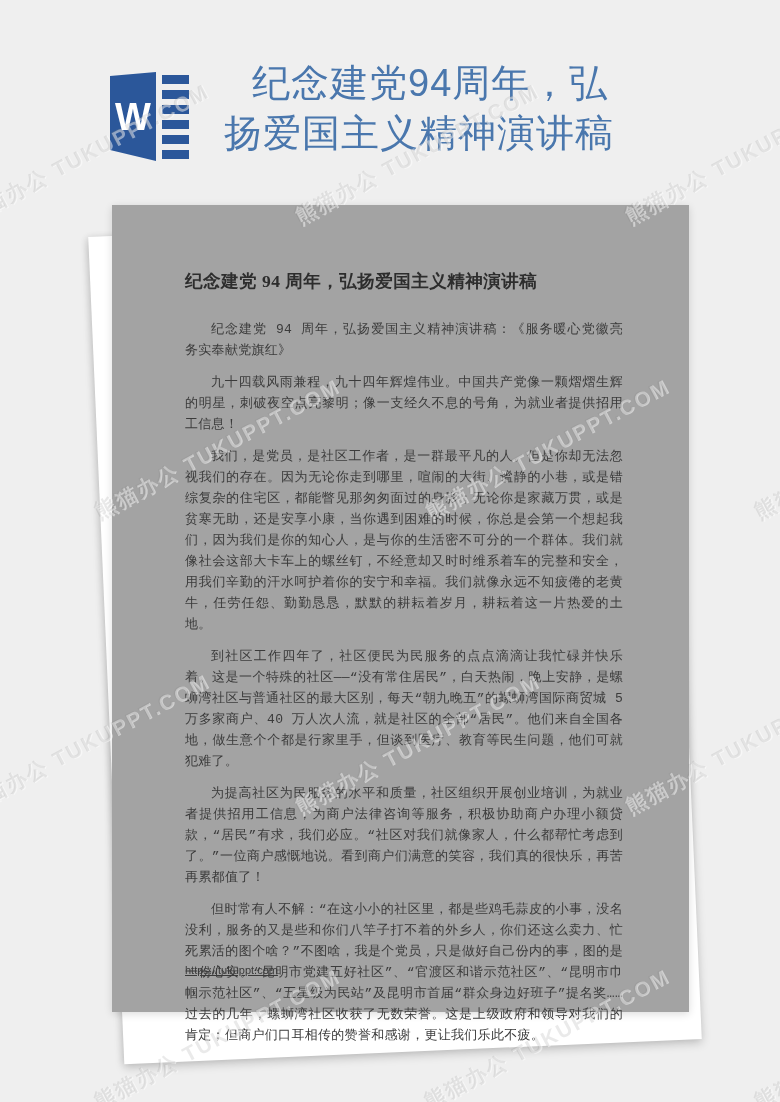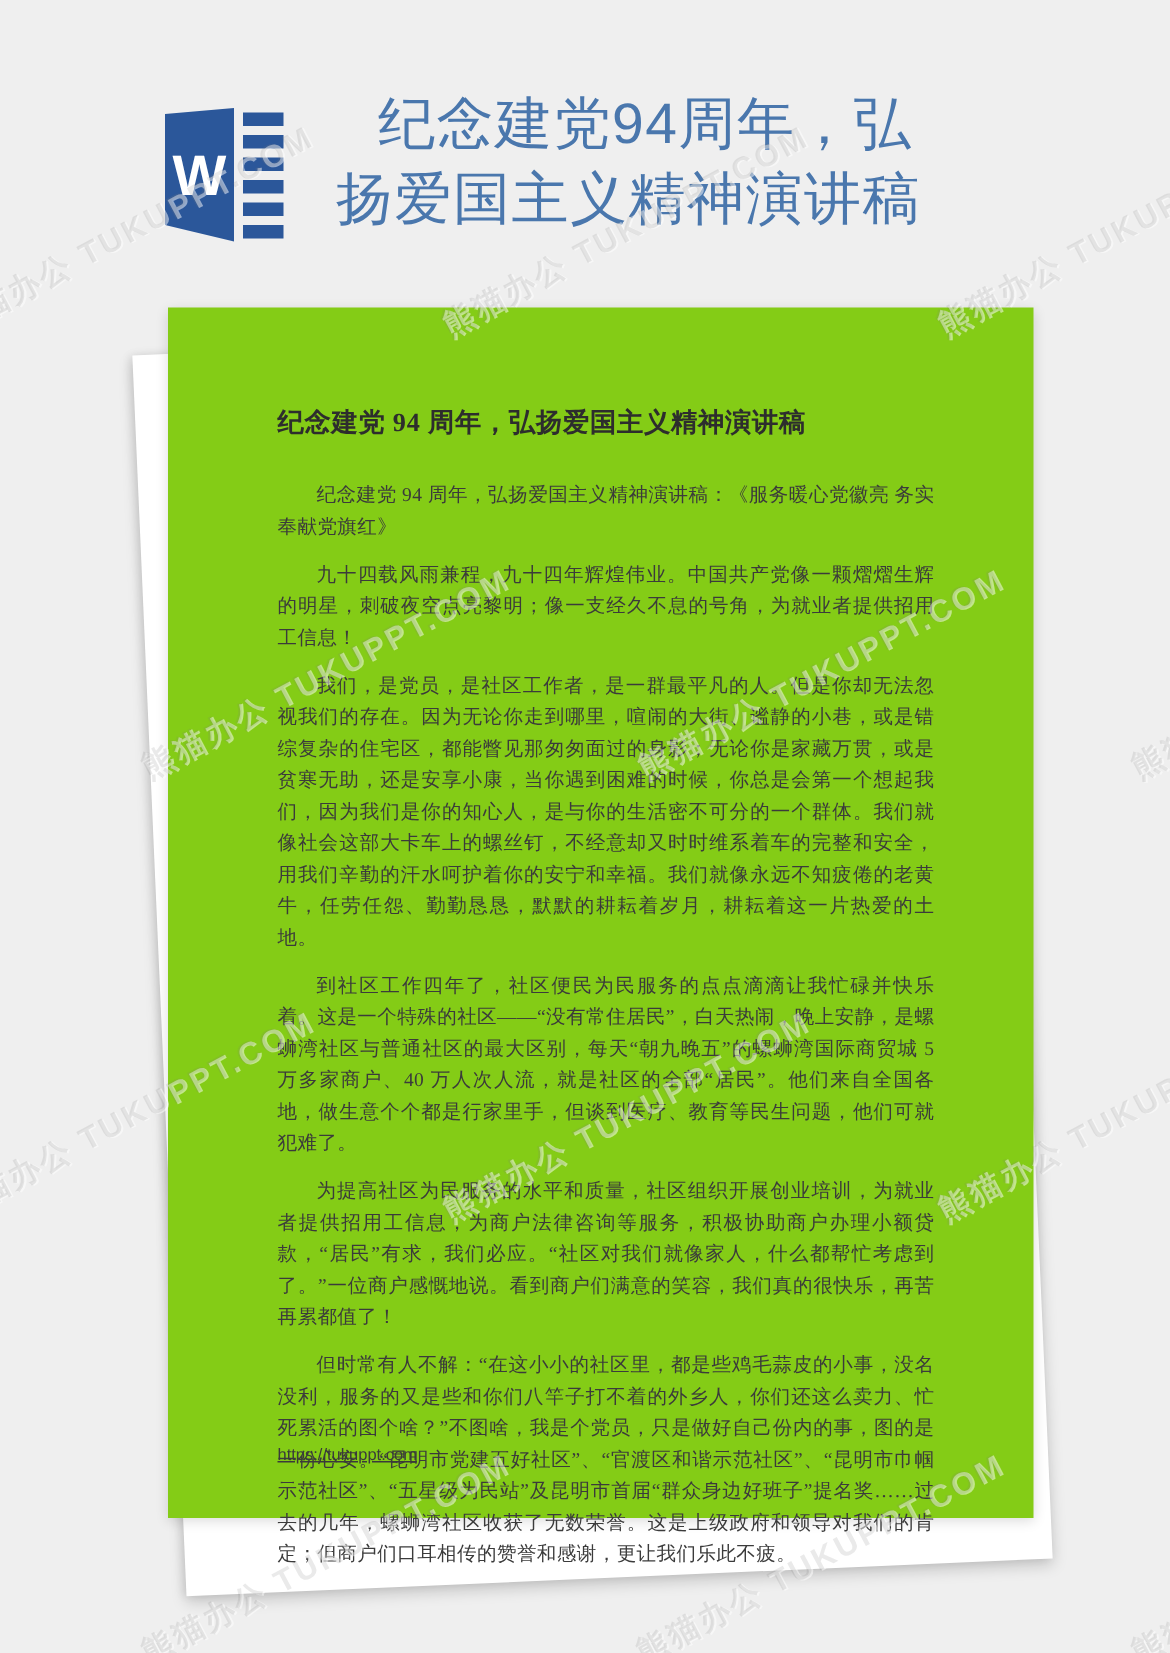--- a/index.html
+++ b/index.html
@@ -19,32 +19,32 @@
   }
   
   .back-page{
     position:absolute;left:106px;top:224px;width:578px;height:828px;
     background:#ffffff;z-index:1;
     transform:rotate(-2.5deg);
     box-shadow:0 4px 10px rgba(0,0,0,0.18), -2px 0 6px rgba(0,0,0,0.08);
   }
   .doc-page{
     position:absolute;left:112px;top:205px;width:577px;height:807px;
-    background:#84cc16;z-index:2;
+    background:#a3a3a3;z-index:2;
     box-shadow:0 2px 8px rgba(0,0,0,0.14);
     box-sizing:border-box;
     padding:64px 66px 0 73px;
   }
   .doc-title{
     font-family:"Liberation Serif","DejaVu Serif",serif;
     font-size:17.5px;font-weight:bold;color:#2d2d2d;
     margin:0 0 26px 0;letter-spacing:0.5px;
   }
   .doc-body p{
-    font-family:Liberation Serif, serif;
+    font-family:Liberation Mono, monospace;
     font-size:13px;line-height:21px;color:#3b3b3b;
     text-indent:2em;text-align:justify;
     margin:11px 0;letter-spacing:0.3px;
   }
   .doc-footer{
     position:absolute;left:73px;bottom:36px;
     font-size:11px;color:#3a3a3a;
     font-family:"Liberation Sans", sans-serif;
     text-decoration:underline;
   }

